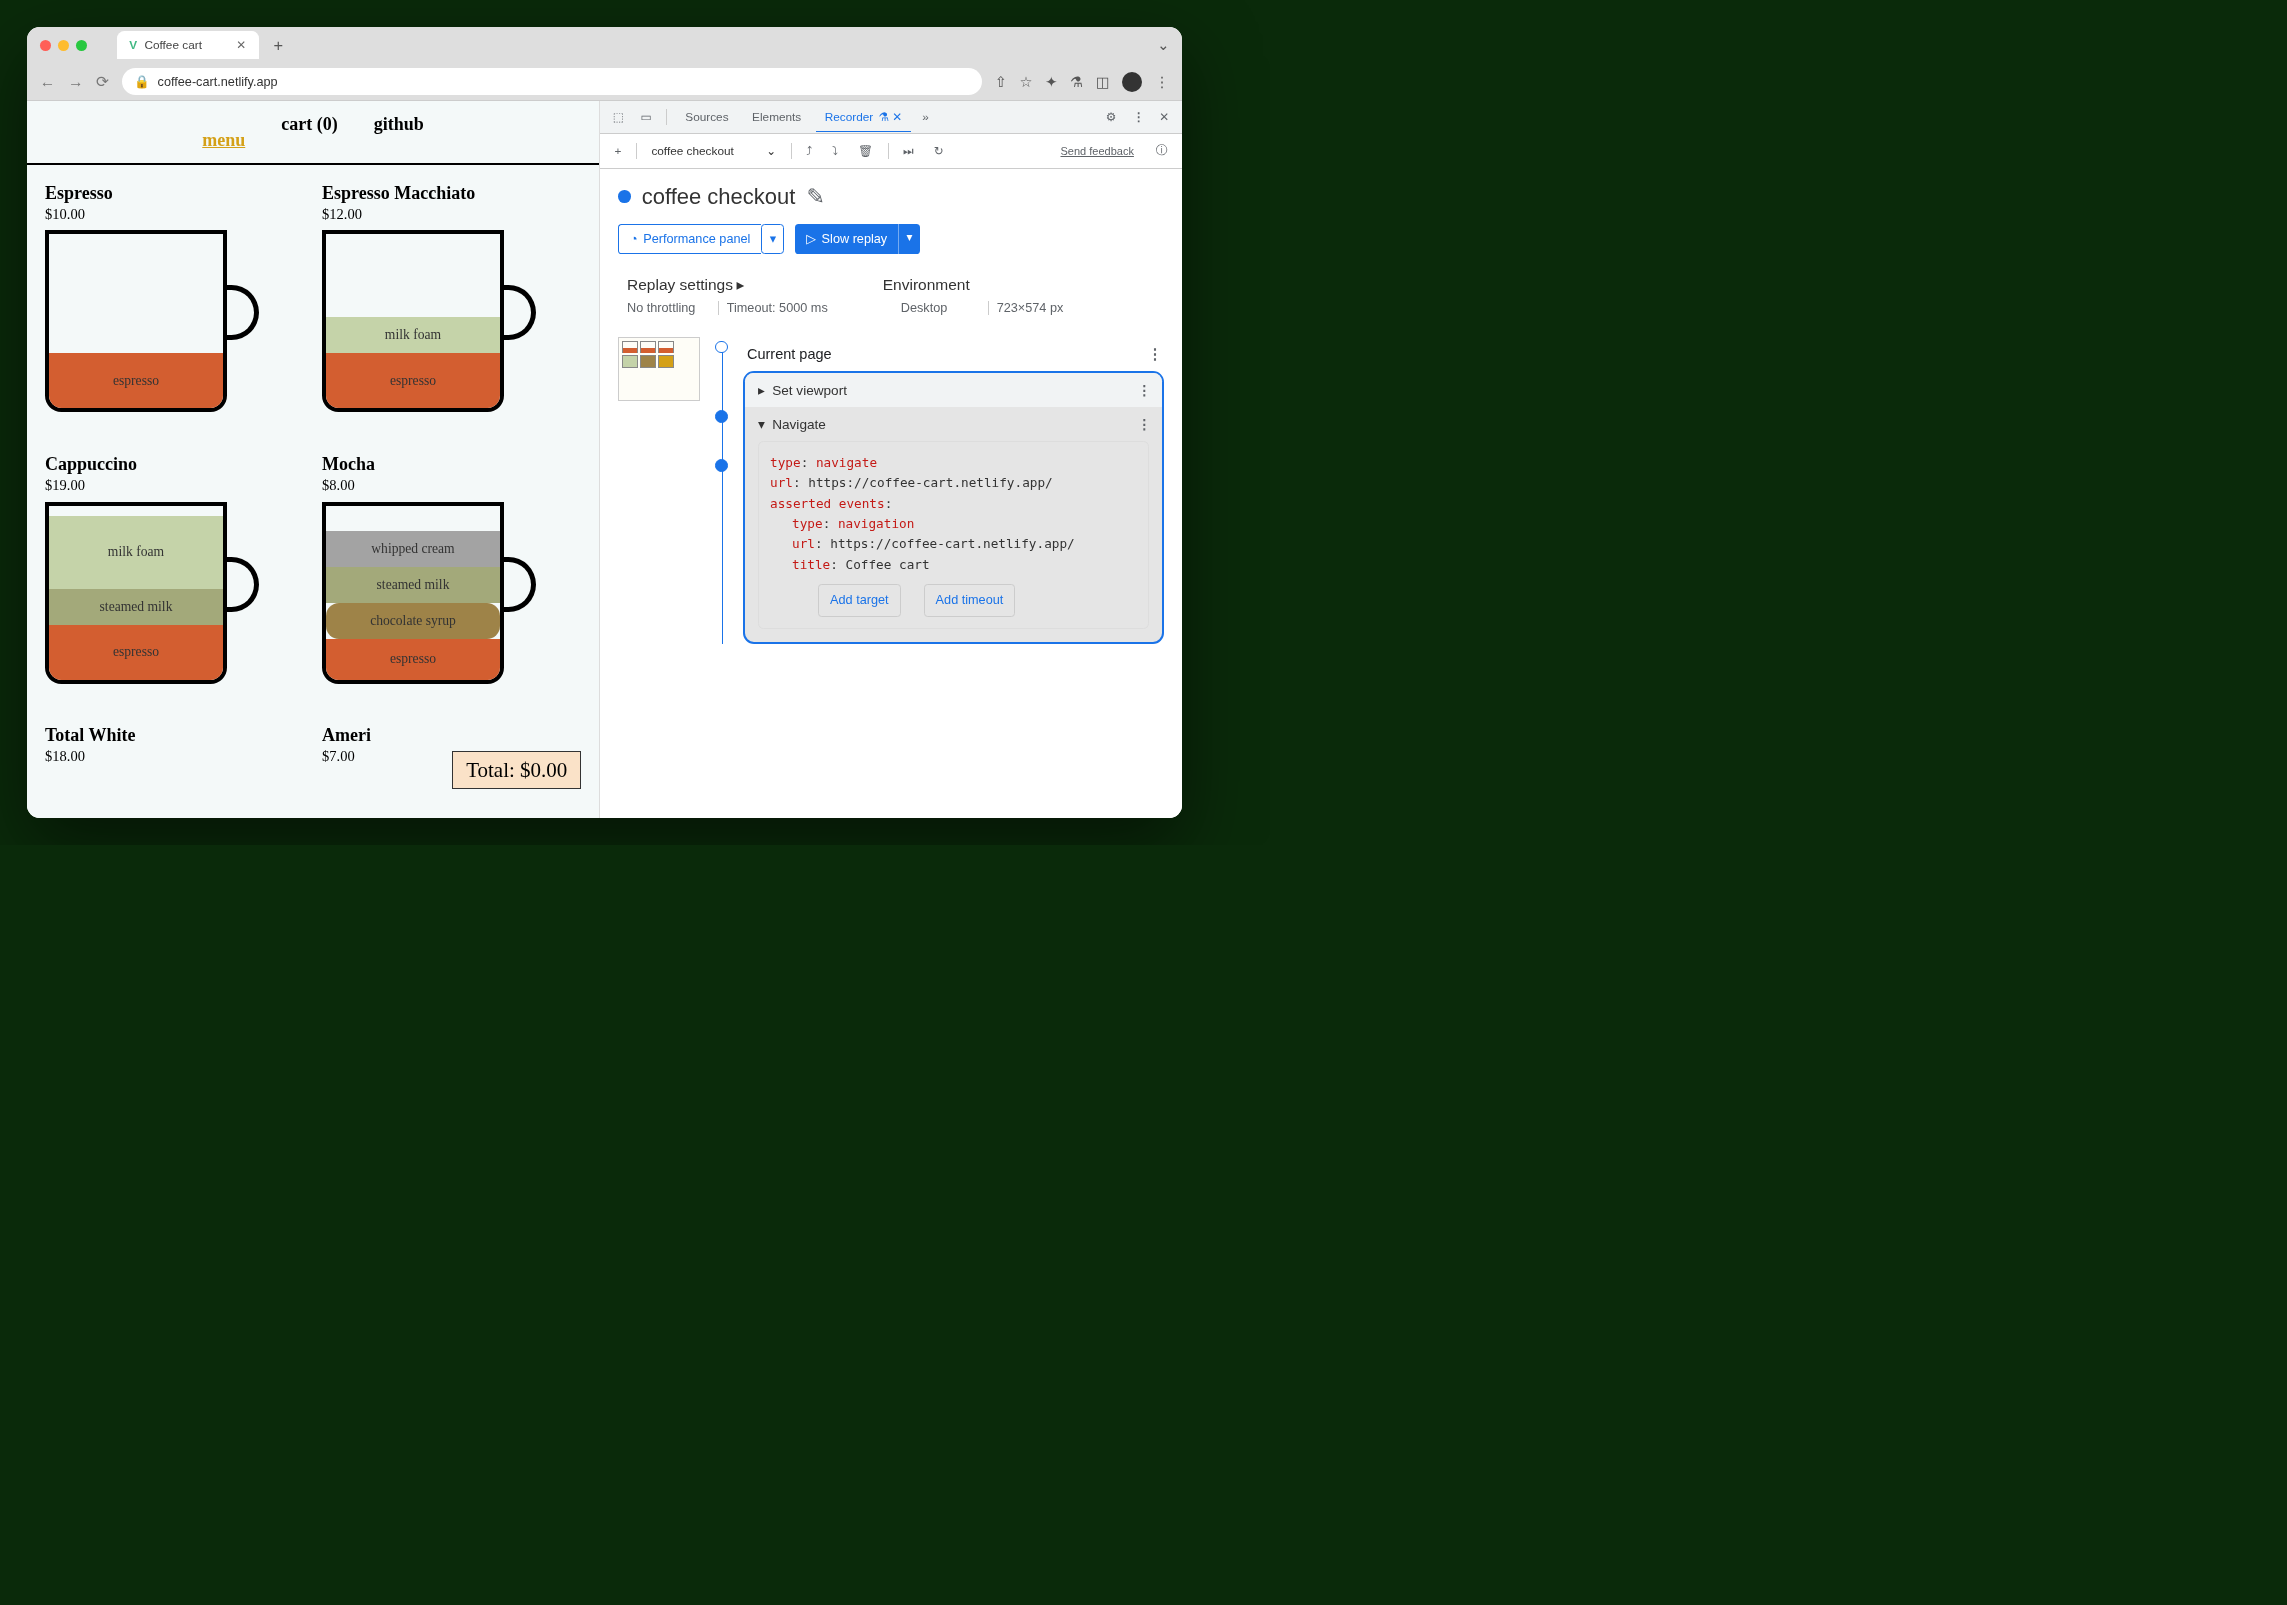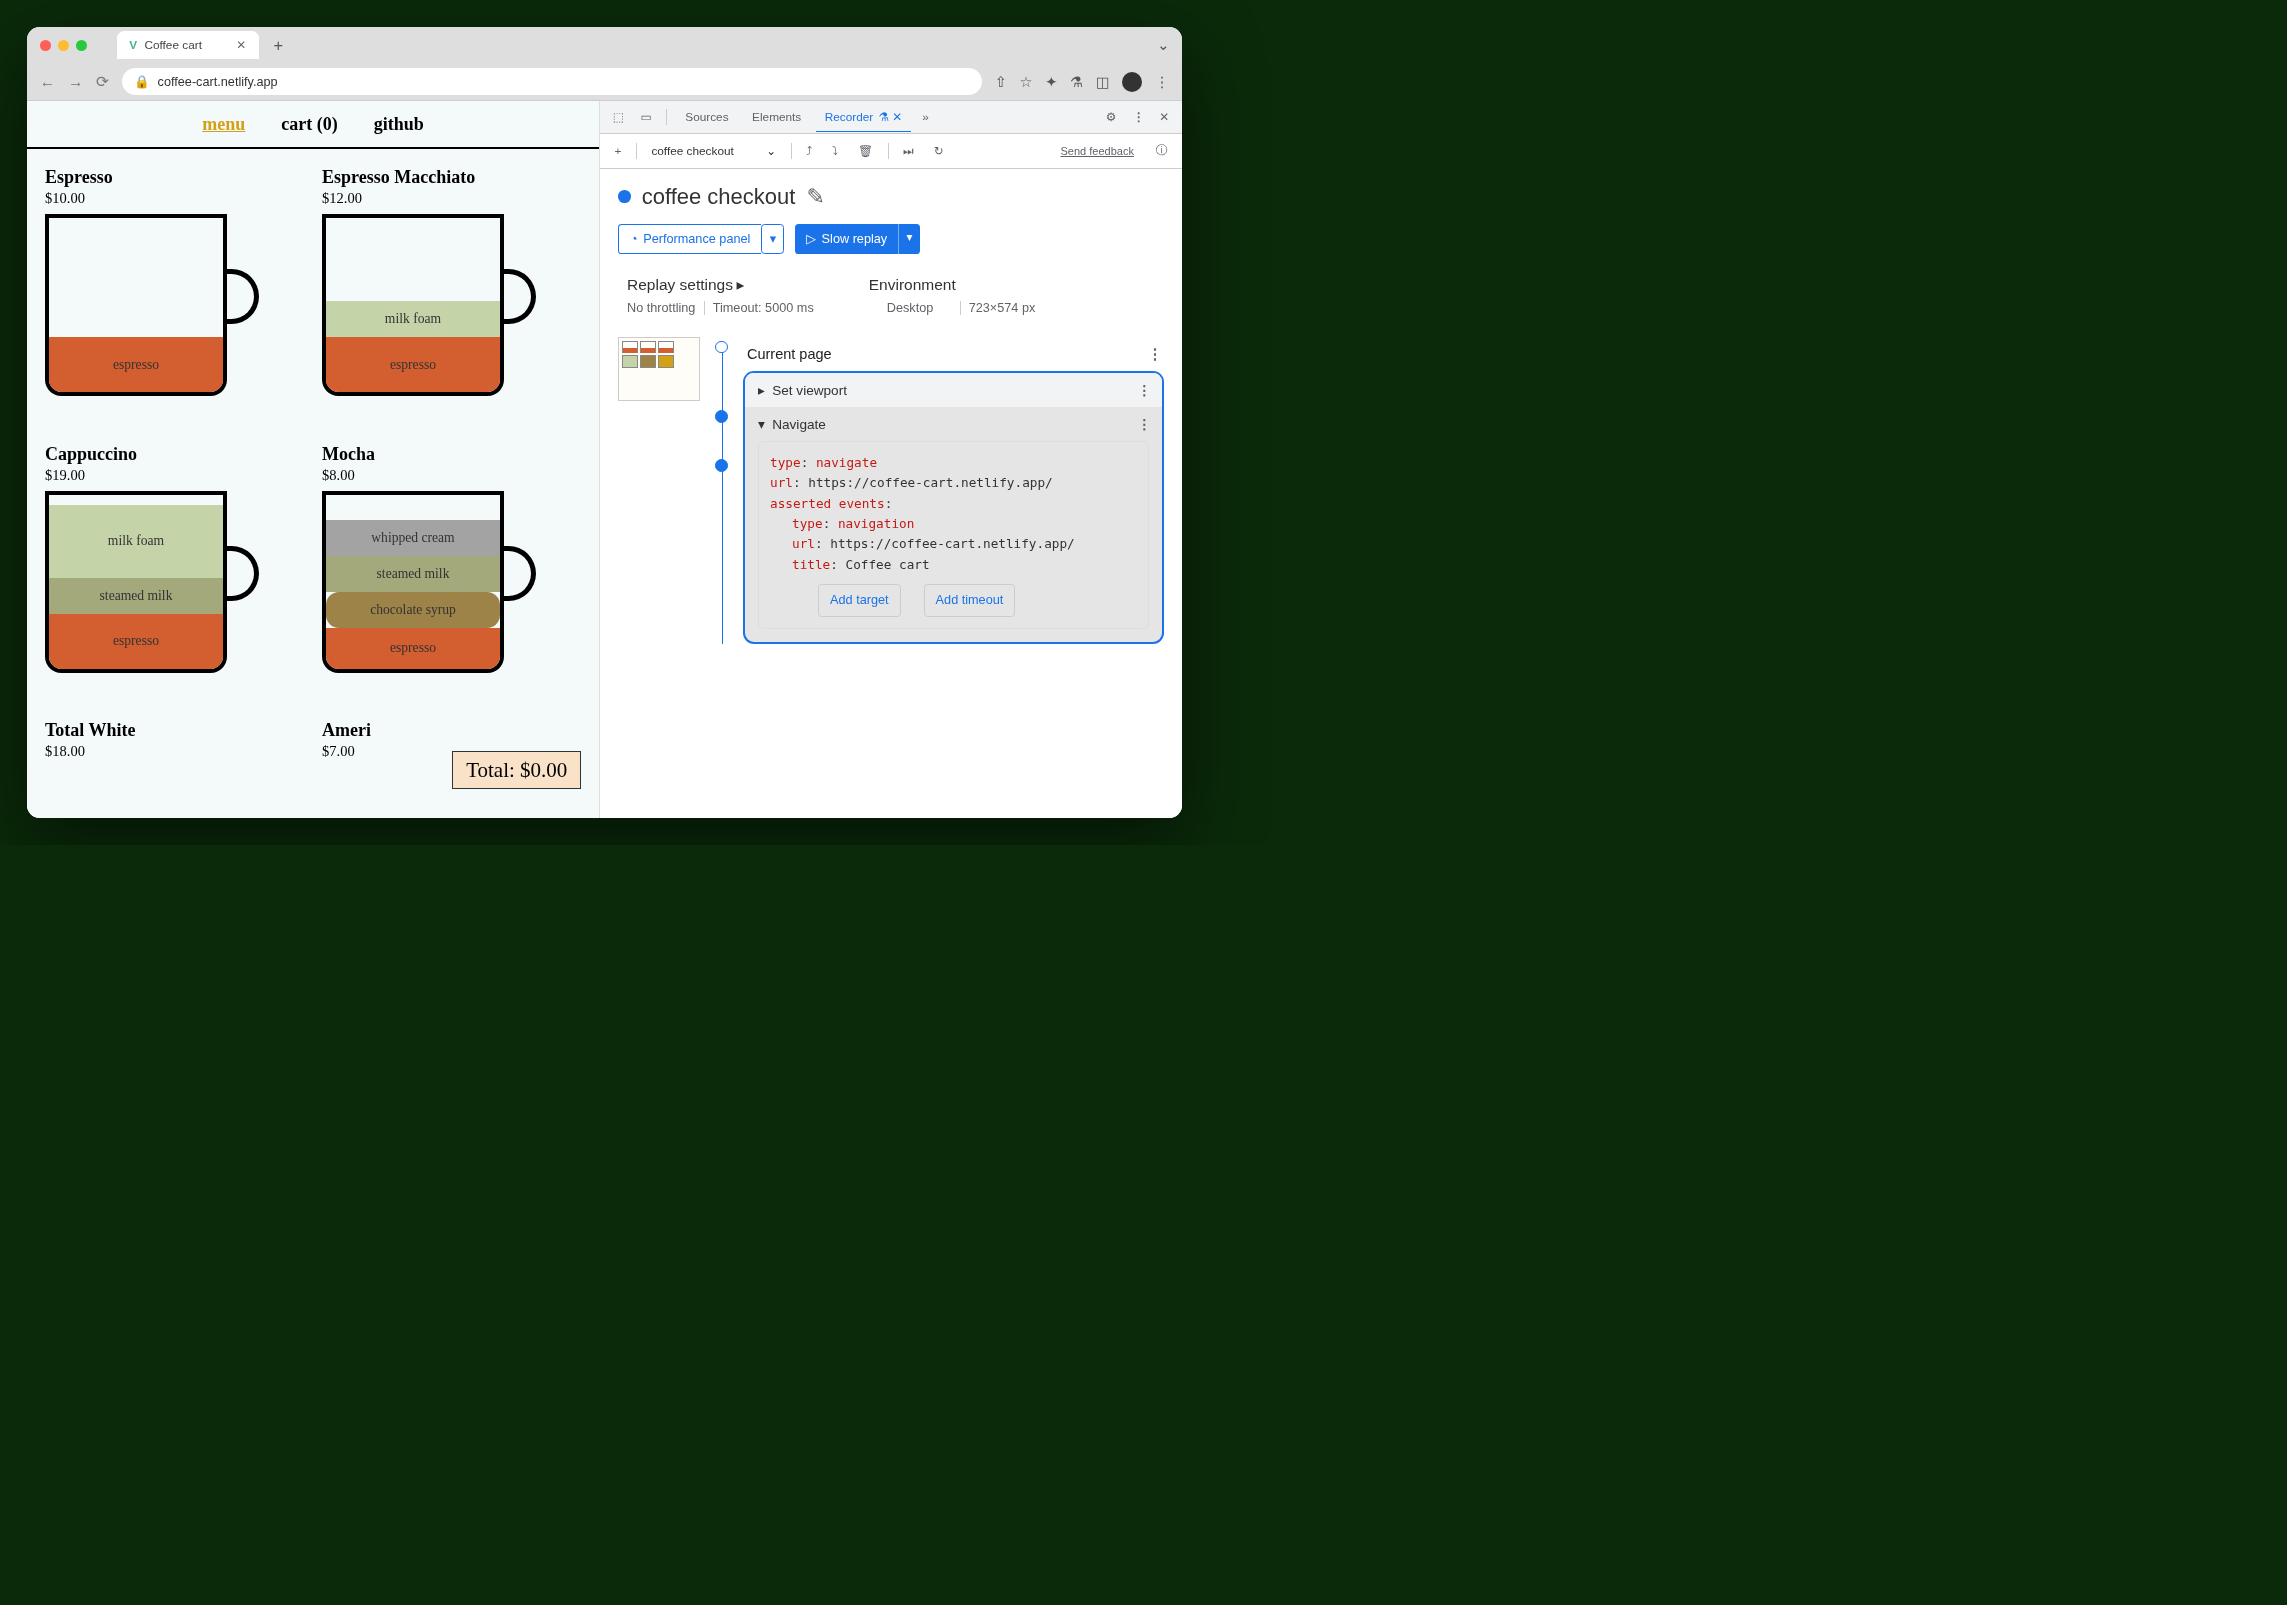--- a/index.html
+++ b/index.html
@@ -83,21 +83,21 @@
 .page-nav {
   display: flex;
   justify-content: center;
   gap: 36px;
   padding: 12.7px 0;
   border-bottom: 2.7px solid #000;
   font-family: Georgia, serif;
   font-size: 18px;
   font-weight: bold;
 }
-.page-nav .active { color: #d4a017; text-decoration: underline; }
+.page-nav .active { color: #d4a017; text-decoration: underline; margin-top: 16px; }
 .products {
   flex: 1;
   overflow: hidden;
   padding: 18px;
   display: grid;
   grid-template-columns: 1fr 1fr;
   gap: 14.5px 18px;
   position: relative;
 }
 .product { font-family: Georgia, serif; }
@@ -219,21 +219,21 @@
   align-items: center;
   gap: 5.5px;
   font-size: 12.7px;
 }
 .btn-split-rp { border-left: 0.9px solid rgba(255,255,255,0.4); padding: 6.4px 7.3px; background:#1a73e8; color:#fff; border-radius: 0 3.6px 3.6px 0;}
 .btn-primary.left { border-radius: 3.6px 0 0 3.6px; }
 .btn-outline.left { border-radius: 3.6px 0 0 3.6px; border-right:none;}
 .info-row { display: flex; gap: 55px; margin-bottom: 22px; padding-left: 9px;}
 .info-col h4 { font-size: 15.5px; font-weight: 500; margin-bottom: 7.3px; display:flex; align-items:center; gap:3.6px;}
 .info-col .sub { color: #5f6368; font-size: 12.7px; }
-.info-col .sub span { border-left: 0.9px solid #ccc; margin-left: 9px; padding-left: 7.3px; }
+.info-col .sub span { border-left: 0.9px solid #ccc; margin-left: 23px; padding-left: 7.3px; }
 .timeline { display: flex; gap: 12.7px; }
 .thumb { width: 82px; flex-shrink:0;}
 .thumb-img {
   width: 82px; height: 64px;
   border: 0.9px solid #ccc;
   background: #fefdf7;
   font-size: 5.5px;
   padding: 2.7px;
 }
 .thumb-img .r { display:flex; gap:1.8px; margin-bottom:1.8px;}

